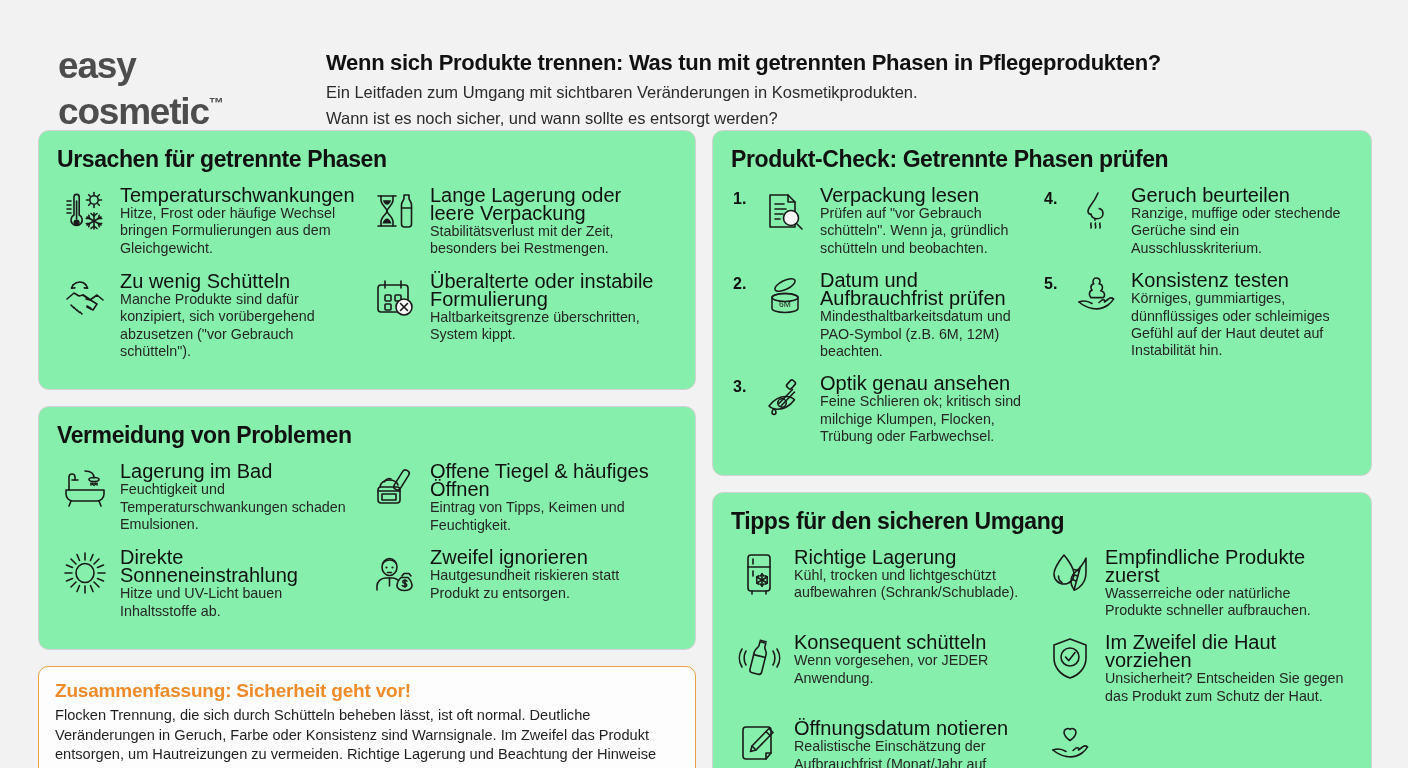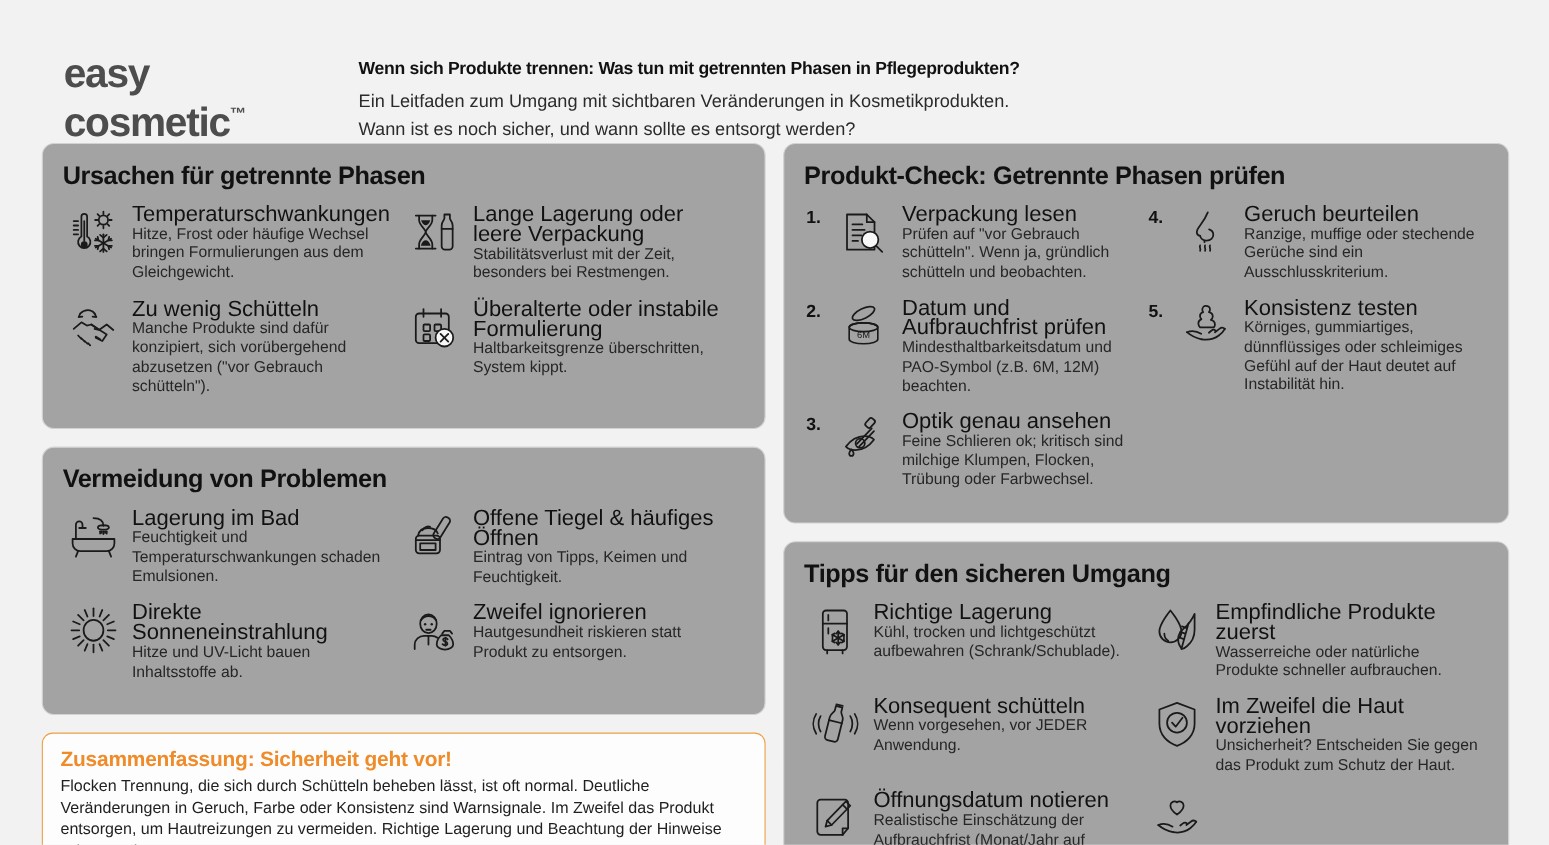--- a/index.html
+++ b/index.html
@@ -17,33 +17,33 @@
   .logo { width: 268px; flex: 0 0 268px; padding-top: 6px; }
   .logo-l1, .logo-l2 {
     color: #4d4d4d; font-weight: 700; letter-spacing: -1.2px;
     font-size: 37px; line-height: 37px;
   }
   .logo-l2 { position: relative; display: inline-block; }
   .logo-tm { font-size: 15px; vertical-align: 16px; letter-spacing: 0; font-weight: 700; }
 
   .titles { padding-top: 2px; }
   .main-title {
-    font-size: 16px; font-weight: 700; letter-spacing: -0.3px;
+    font-size: 22px; font-weight: 700; letter-spacing: -0.3px;
     color: #111; line-height: 30px; white-space: nowrap;
   }
   .sub-line { font-size: 16.5px; color: #2b2b2b; line-height: 23px; margin-top: 3px; }
 
   
   .cols { display: flex; gap: 16px; padding: 0 30px 0 38px; }
   .col { display: flex; flex-direction: column; gap: 16px; }
   .col-left  { width: 658px; }
   .col-right { width: 660px; }
 
   .card {
-    background: #a3a3a3;
+    background: #86efac;
     border: 1.4px solid #d2d2d2;
     border-radius: 11px;
     padding: 14px 18px 16px 18px;
   }
   .card-title {
     font-size: 23px; font-weight: 700; letter-spacing: -0.4px;
     color: #111; margin-bottom: 12px; line-height: 28px;
   }
   .grid2 { display: flex; flex-wrap: wrap; }
   .cell { width: 50%; display: flex; gap: 9px; padding: 0 6px 13px 2px; align-items: flex-start; }

